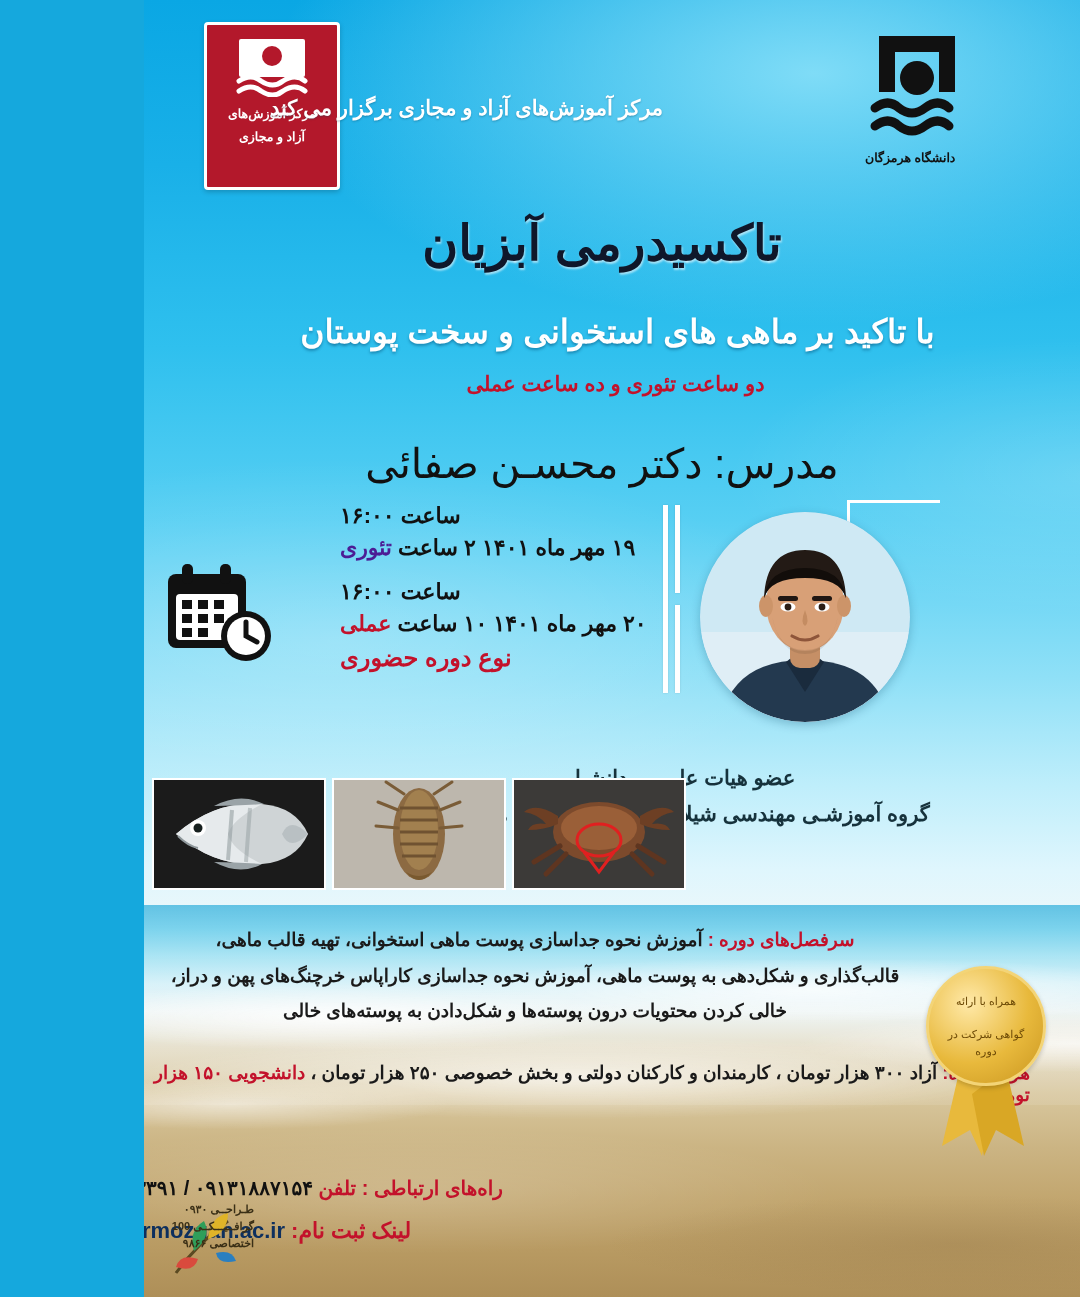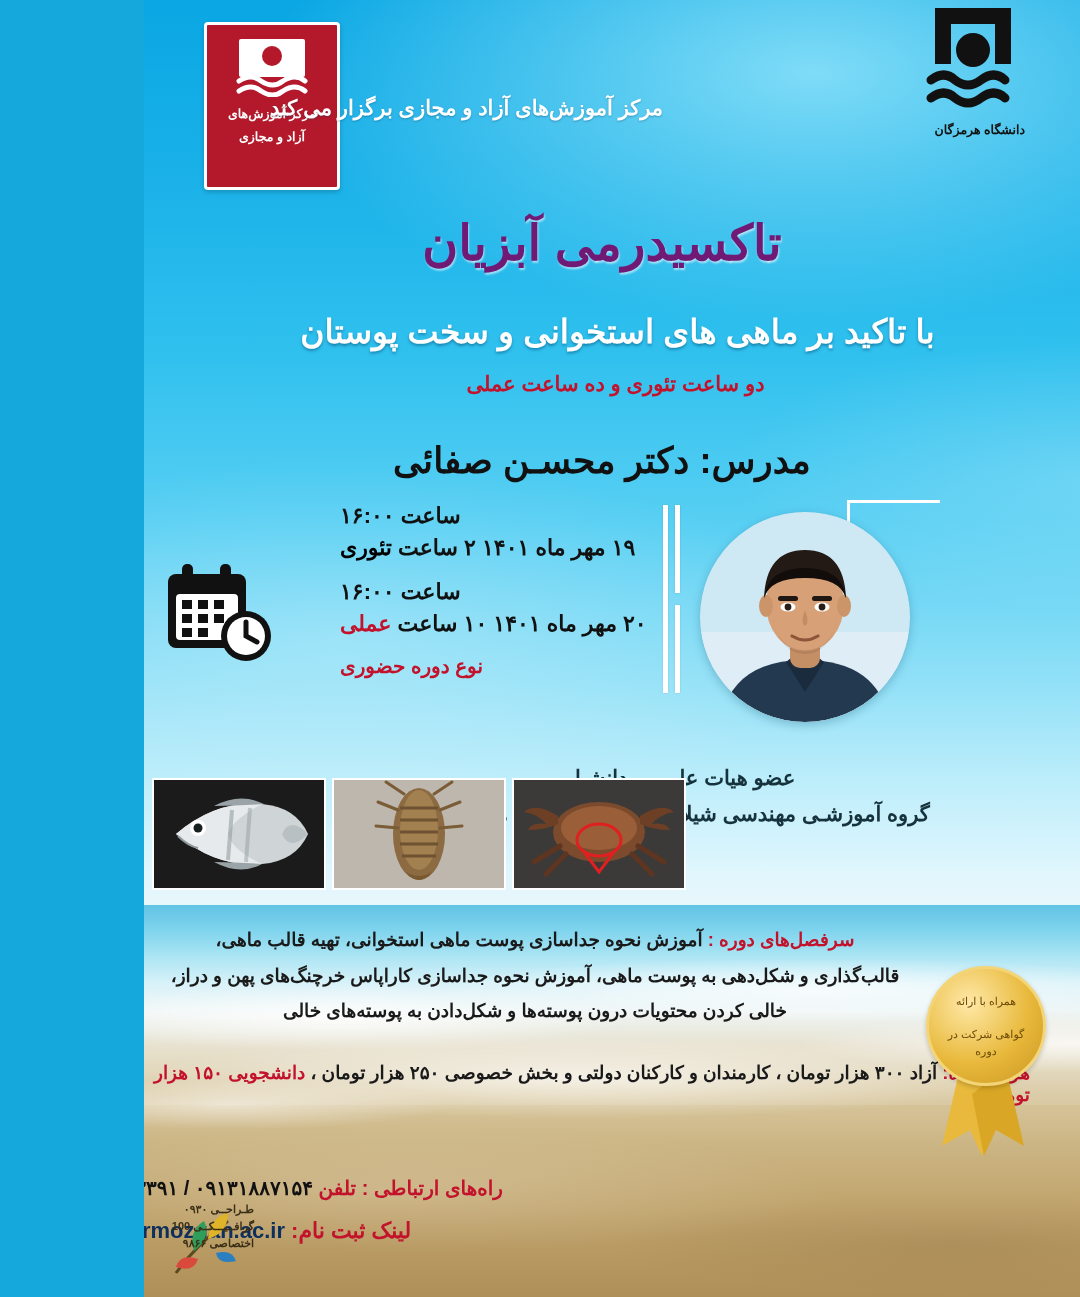--- a/index.html
+++ b/index.html
@@ -59,76 +59,76 @@
     position:absolute;left:60px;top:22px;width:130px;height:162px;
     background:#b3182b;border:3px solid #ffffff;border-radius:4px;
     box-shadow:0 2px 5px rgba(0,0,0,.2);
     display:flex;flex-direction:column;align-items:center;justify-content:flex-start;
   }
   .logo-left .mark{margin-top:12px;}
   .logo-left .txt{
     color:#fff;font-size:12.5px;line-height:1.55;text-align:center;font-weight:bold;margin-top:4px;
   }
   .logo-right{
-    position:absolute;right:55px;top:4px;width:160px;height:150px;text-align:right;
+    position:absolute;right:55px;top:32px;width:160px;height:150px;text-align:left;
   }
   .logo-right .txt{
     color:#111;font-size:12.5px;font-weight:bold;margin-top:4px;letter-spacing:.3px;
   }
 
   .org-line{
     position:absolute;right:290px;top:96px;width:520px;text-align:left;
     color:#ffffff;font-size:21px;font-weight:bold;
     text-shadow:0 1px 2px rgba(0,60,90,.35);
   }
 
   
   .title-main{
     position:absolute;left:0;right:0;top:215px;text-align:center;
-    color:#701a75;font-size:49px;font-weight:bold;letter-spacing:1px;
+    color:#0f172a;font-size:49px;font-weight:bold;letter-spacing:1px;
     text-shadow:1px 2px 2px rgba(255,255,255,.55);
     padding-right:20px;
   }
   .title-sub{
     position:absolute;left:0;right:0;top:312px;text-align:center;
     color:#ffffff;font-size:33px;font-weight:bold;
     text-shadow:0 2px 3px rgba(0,70,110,.45);
     padding-right:16px;
     margin-left:27px;
   }
   .title-hours{
     position:absolute;left:0;right:0;top:372px;text-align:center;
     color:#c3122b;font-size:21px;font-weight:bold;
     padding-right:20px;
     padding-left:27px;
   }
   .teacher{
     position:absolute;left:0;right:0;top:440px;text-align:center;
-    color:#111111;font-size:36px;font-weight:bold;
+    color:#111111;font-size:41px;font-weight:normal;
     padding-right:20px;
   }
   .teacher .lbl{color:#111;}
 
   
   .sched{
     position:absolute;right:420px;top:500px;width:320px;text-align:left;
     direction:rtl;
   }
   .sched .start{
     color:#c3122b;font-size:25px;font-weight:bold;text-align:left;margin-bottom:6px;
   }
   .sched .row{
     font-size:22px;font-weight:bold;color:#111;line-height:1.45;text-align:left;
   }
   .sched .row .time{color:#111;}
-  .sched .row .kind-th{color:#000000;margin-top:25px;}
+  .sched .row .kind-th{color:#4c1d95;margin-top:25px;}
   .sched .row .kind-pr{color:#c3122b;}
   .sched .gap{height:12px;}
   .sched .type{
-    color:#c3122b;font-size:20px;font-weight:bold;text-align:left;margin-top:14px;
+    color:#c3122b;font-size:24px;font-weight:bold;text-align:left;margin-top:4px;
   }
   .sched-bars{
     position:absolute;right:400px;top:505px;width:10px;height:190px;
   }
   .bar{position:absolute;width:5px;background:#ffffff;box-shadow:0 0 2px rgba(0,0,0,.15);}
   .bar.b1{right:0;top:0;height:88px;}
   .bar.b2{right:0;top:100px;height:88px;}
   .bar.b3{right:12px;top:0;height:188px;}
 
   

